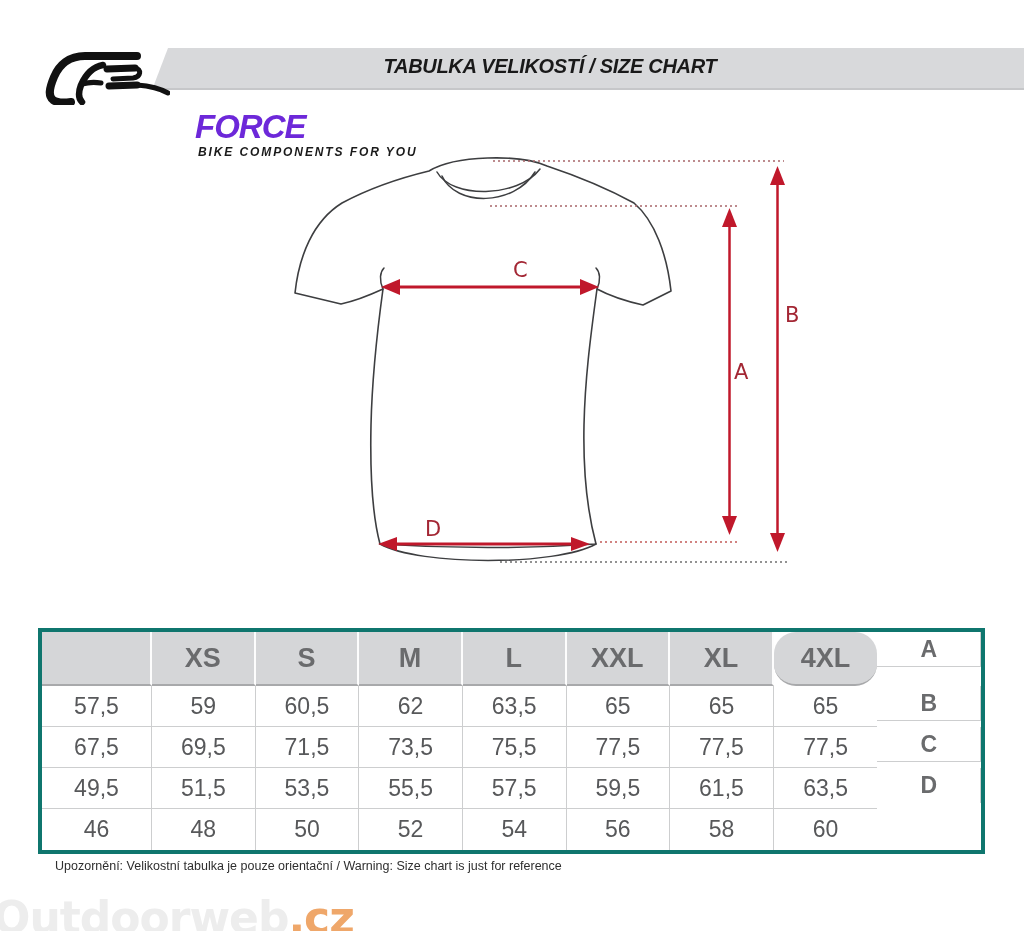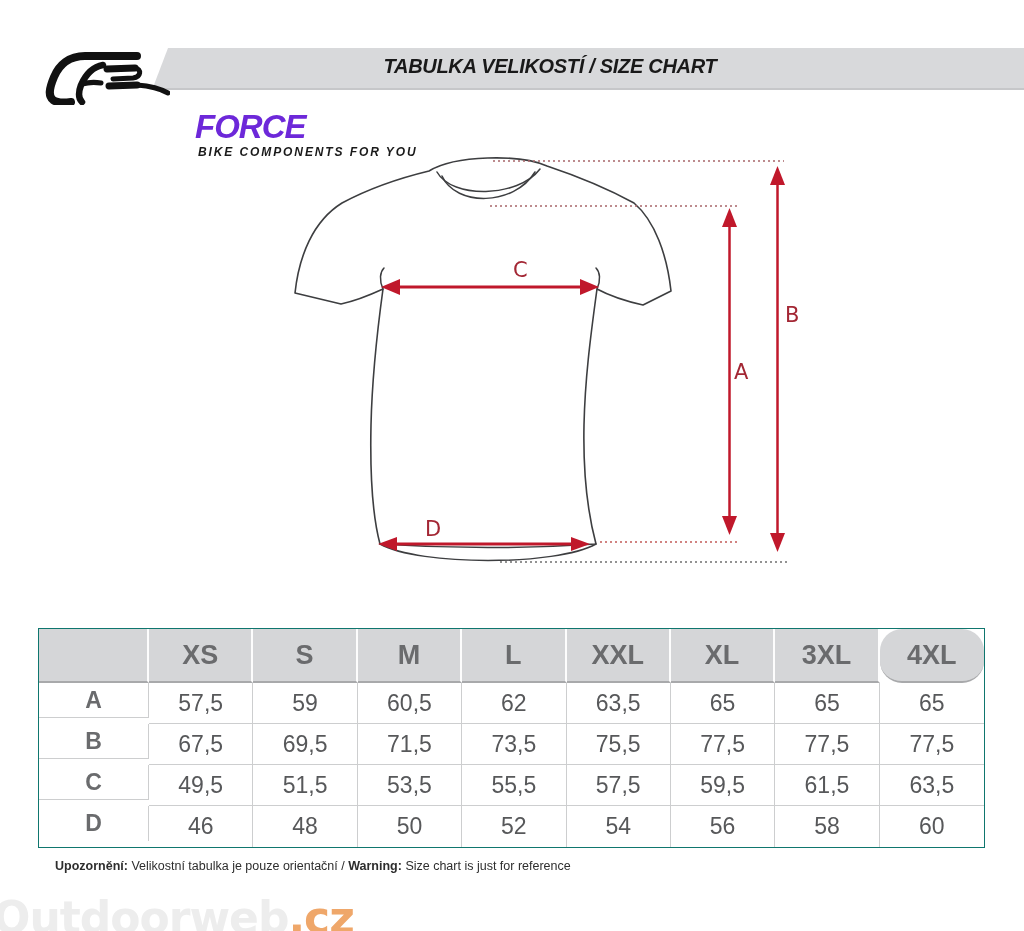--- a/index.html
+++ b/index.html
@@ -32,21 +32,21 @@
     font-style:italic;font-weight:bold;font-size:12px;color:#1a1a1a;
     letter-spacing:1.9px;white-space:nowrap;
     text-shadow:0 0 2px #fff;
   }
   
   .diagram{position:absolute;left:0;top:0;width:1024px;height:620px;}
   
   .size-table{
     position:absolute;left:38px;top:628px;width:947px;
     display:grid;grid-template-columns:110px repeat(8,1fr);
-    border:1px solid #0f766e;background:#fff;box-sizing:border-box;
+    border:4px solid #0f766e;background:#fff;box-sizing:border-box;
   }
   .st-h{
     background:#d5d6d8;height:54px;display:flex;align-items:center;justify-content:center;
     font-weight:bold;font-size:27px;color:#6a6b6d;
     border-right:2px solid #fdfdfd;border-bottom:2px solid #a8a9ab;box-sizing:border-box;
   }
   .st-h.last{border-right:none;border-radius:22px;}
   .st-label{
     height:35px;display:flex;align-items:center;justify-content:center;
     font-weight:bold;font-size:23px;color:#6a6b6d;
@@ -57,21 +57,21 @@
     font-size:23px;color:#57585a;
     border-right:1px solid #cdcecf;border-bottom:1px solid #cdcecf;box-sizing:border-box;
   }
   .st-cell.last{border-right:none;}
   .st-bottom{border-bottom:none;}
   
   .note{
     position:absolute;left:55px;top:859px;font-size:12.5px;color:#2e2e2e;
     white-space:nowrap;
   }
-  .note b{font-weight:bold;}
+  .note b{font-weight:normal;}
   
   .watermark{
     position:absolute;left:-7px;top:892px;
     font-family:"DejaVu Sans",sans-serif;font-weight:bold;font-size:44px;
     letter-spacing:-1px;white-space:nowrap;
   }
   .wm-main{color:#ededed;}
   .wm-suffix{color:#efa76a;}
 </style>
 </head>
@@ -165,21 +165,20 @@
 </svg>
 
 <div class="size-table">
     <div class="st-h"></div>
     <div class="st-h">XS</div>
     <div class="st-h">S</div>
     <div class="st-h">M</div>
     <div class="st-h">L</div>
     <div class="st-h">XXL</div>
     <div class="st-h">XL</div>
-    <div class="st-h">3XL</div>
     <div class="st-h last">4XL</div>
     <div class="st-label">A</div>
     <div class="st-cell">57,5</div>
     <div class="st-cell">59</div>
     <div class="st-cell">60,5</div>
     <div class="st-cell">62</div>
     <div class="st-cell">63,5</div>
     <div class="st-cell">65</div>
     <div class="st-cell">65</div>
     <div class="st-cell last">65</div>

